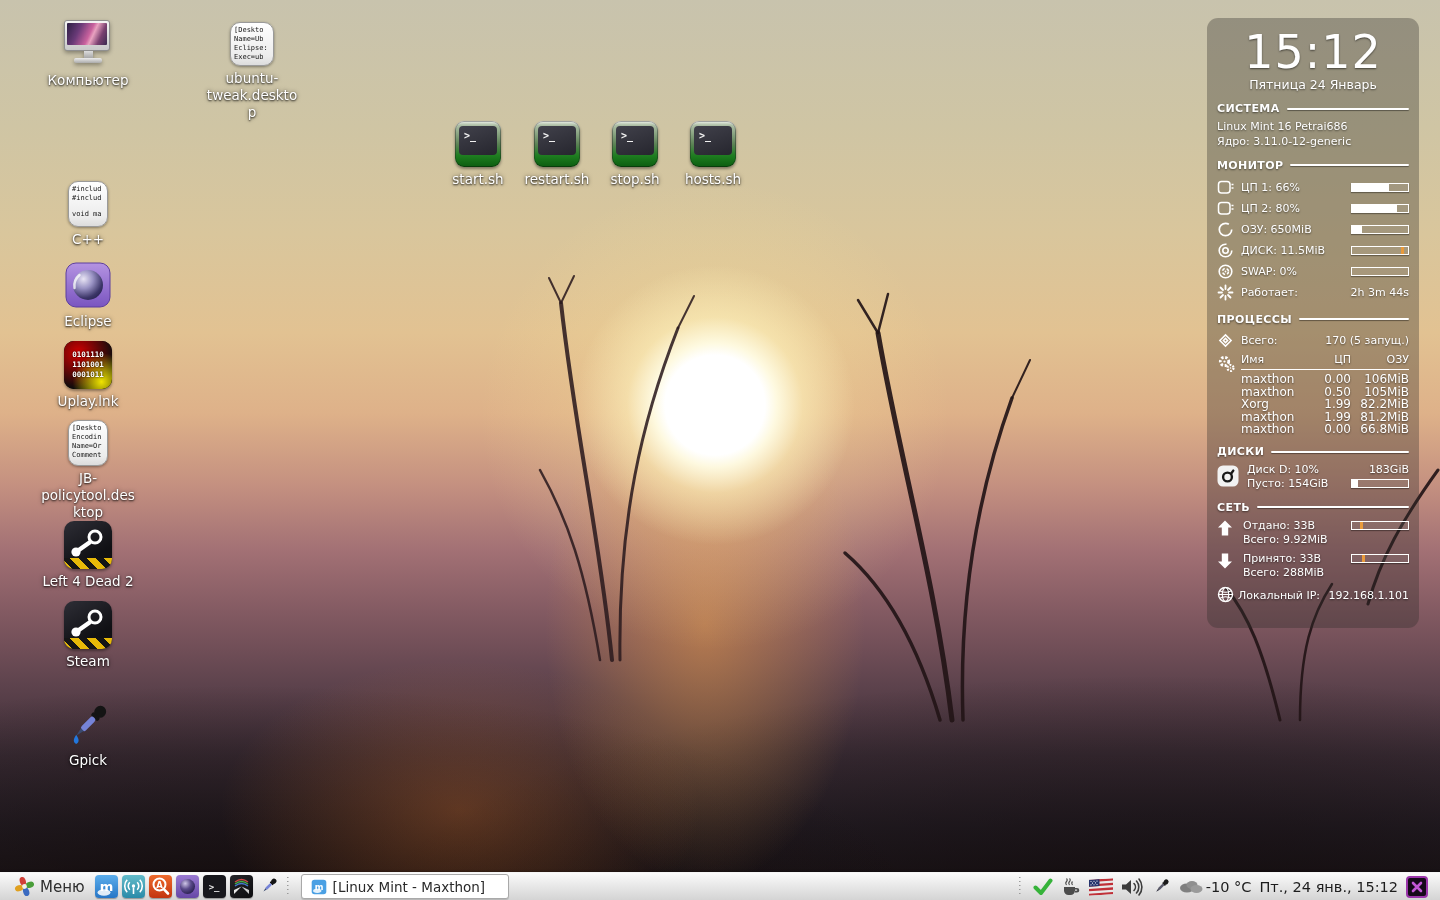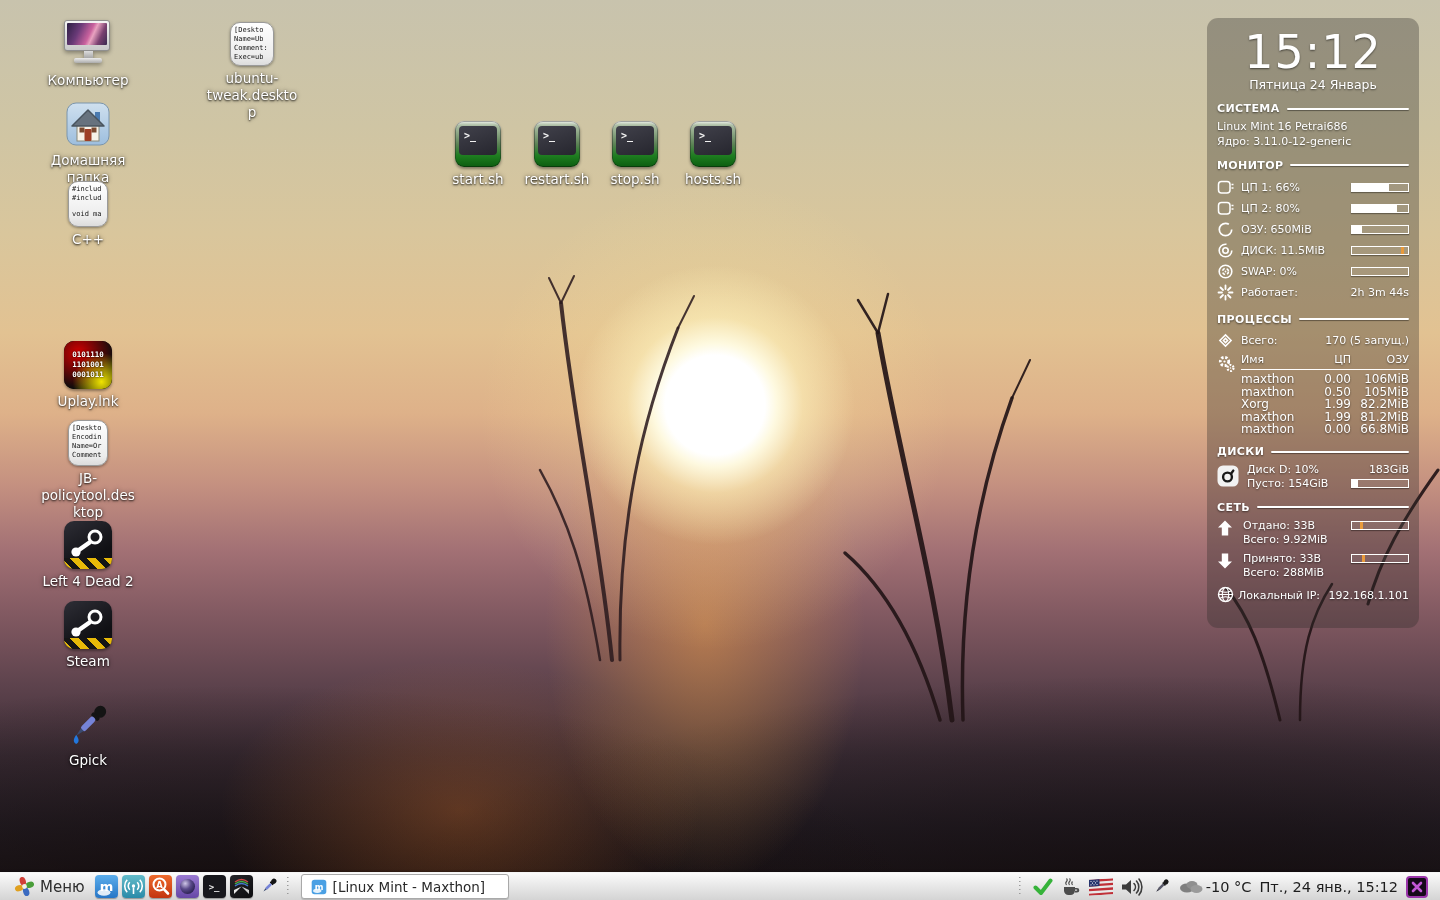--- a/index.html
+++ b/index.html
@@ -142,54 +142,56 @@
         <div class="neck"></div>
         <div class="base"></div>
     </div>
     <div class="dlabel">Компьютер</div>
   </div>
 
   <div class="dicon" style="left:192px;top:22px">
     <div class="tf" style="width:44px;height:44px">
       <div>[Deskto</div>
       <div>Name=Ub</div>
-      <div>Comment:</div>
+      <div>Eclipse:</div>
       <div>Exec=ub</div>
     </div>
     <div class="dlabel" style="max-width:96px">ubuntu-tweak.desktop</div>
   </div>
 
-  <div class="dicon" style="left:28px;top:100px">
-    <svg width="48" height="48" viewBox="0 0 48 48">
-      <defs>
-          <linearGradient id="hg" x1="0" y1="0" x2="0" y2="1">
-        <stop offset="0" stop-color="#cfe0ef"></stop>
-            <stop offset="1" stop-color="#9dbede"></stop>
-          </linearGradient>
-        </defs>
-      <rect x="3" y="3" width="42" height="42" rx="9" fill="url(#hg)" stroke="#7a95ad"></rect>
-      <rect x="31" y="12" width="5" height="9" fill="#4a7ab0"></rect>
-      <rect x="13" y="24" width="22" height="17" fill="#f6f2e8" stroke="#8a8a7a"></rect>
-      <path d="M8,26 L24,10 L40,26 Z" fill="#67727e" stroke="#49545e" stroke-width="1.5" stroke-linejoin="round"></path>
-      <rect x="15.5" y="27.5" width="5" height="5" fill="#7a4a30"></rect>
-      <rect x="27.5" y="27.5" width="5" height="5" fill="#7a4a30"></rect>
-      <rect x="20.5" y="29" width="7" height="12" rx="1" fill="#9e3f26"></rect>
-    </svg>
-    <div class="dlabel">Домашняя папка</div>
-  </div>
 
   <div class="dicon" style="left:28px;top:181px">
     <div class="tf">
       <div>#includ</div>
       <div>#includ</div>
       <div class="gap">void ma</div>
     </div>
     <div class="dlabel">C++</div>
   </div>
 
+  <div class="dicon" style="left:28px;top:261px">
+    <svg width="48" height="48" viewBox="0 0 48 48">
+      <defs>
+        <linearGradient id="eg" x1="0" y1="0" x2="0" y2="1">
+          <stop offset="0" stop-color="#b493e2"></stop>
+            <stop offset="1" stop-color="#7a55c0"></stop>
+          </linearGradient>
+        <radialGradient id="es" cx="0.35" cy="0.3" r="0.9">
+          <stop offset="0" stop-color="#e9e5f4"></stop>
+            <stop offset="0.35" stop-color="#9a93c4"></stop>
+          <stop offset="0.7" stop-color="#3c3668"></stop>
+            <stop offset="1" stop-color="#191640"></stop>
+          </radialGradient>
+      </defs>
+      <rect x="2" y="2" width="44" height="44" rx="10" fill="url(#eg)" stroke="#5d3f9e"></rect>
+      <circle cx="24" cy="24" r="15" fill="url(#es)"></circle>
+      <path d="M10.5,27 a14,14 0 0 1 5,-13" stroke="rgba(255,255,255,.75)" stroke-width="2.5" fill="none" stroke-linecap="round"></path>
+    </svg>
+    <div class="dlabel">Eclipse</div>
+  </div>
 
   <div class="dicon" style="left:28px;top:341px">
     <div class="sq48" style="background:#0c0c0c">
       <svg width="48" height="48" viewBox="0 0 48 48" style="position:absolute;inset:0">
         <defs>
           <radialGradient id="ur" cx="0.3" cy="0.25" r="0.75">
             <stop offset="0" stop-color="#d40000"></stop>
               <stop offset="1" stop-color="#d40000" stop-opacity="0"></stop>
             </radialGradient>
           <radialGradient id="uy" cx="0.78" cy="0.85" r="0.6">

